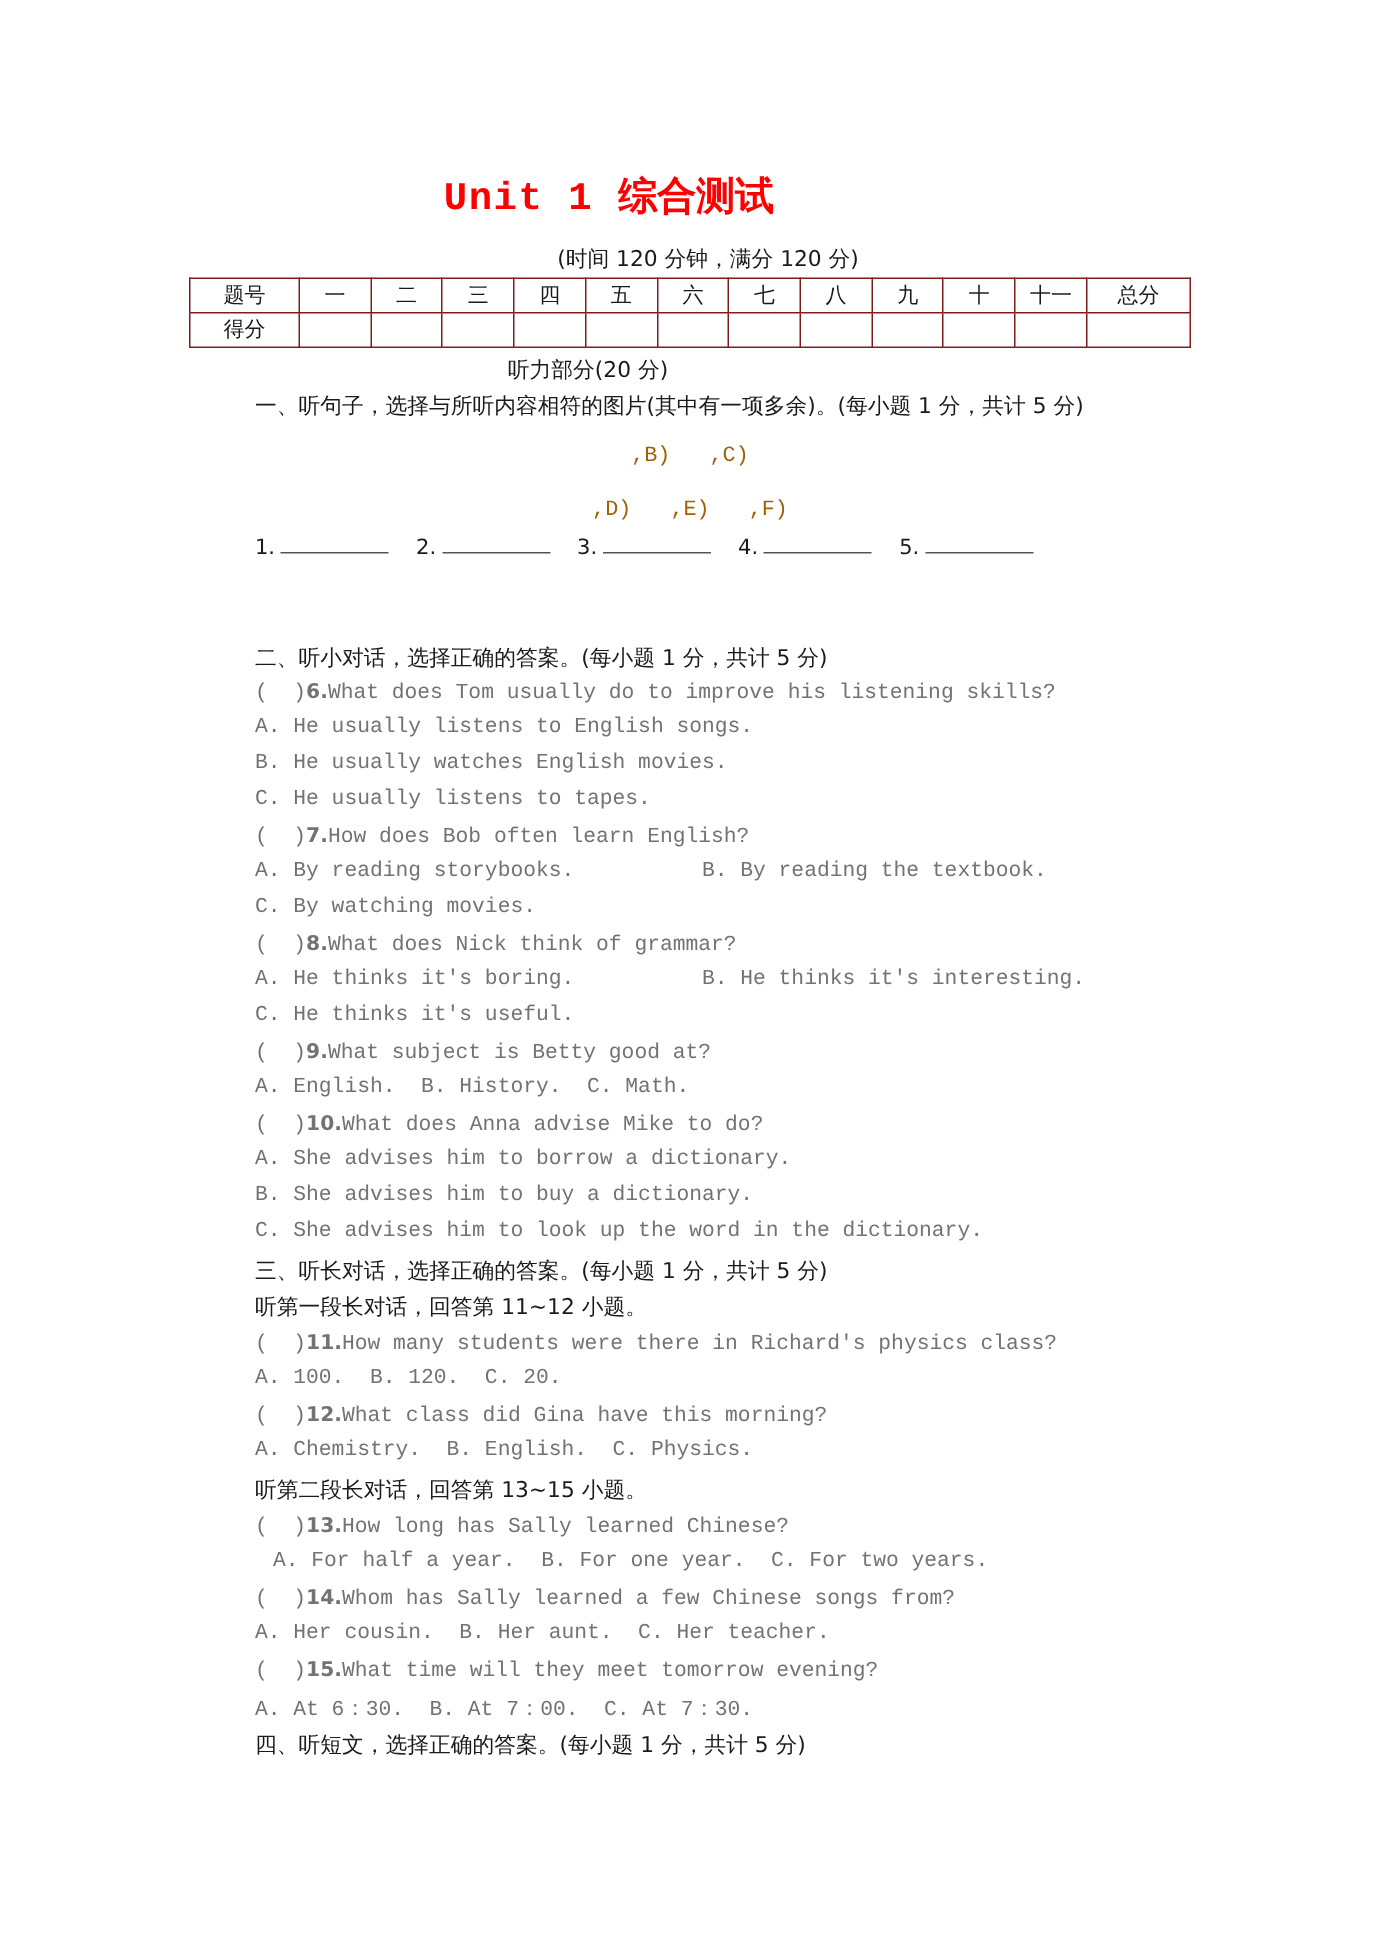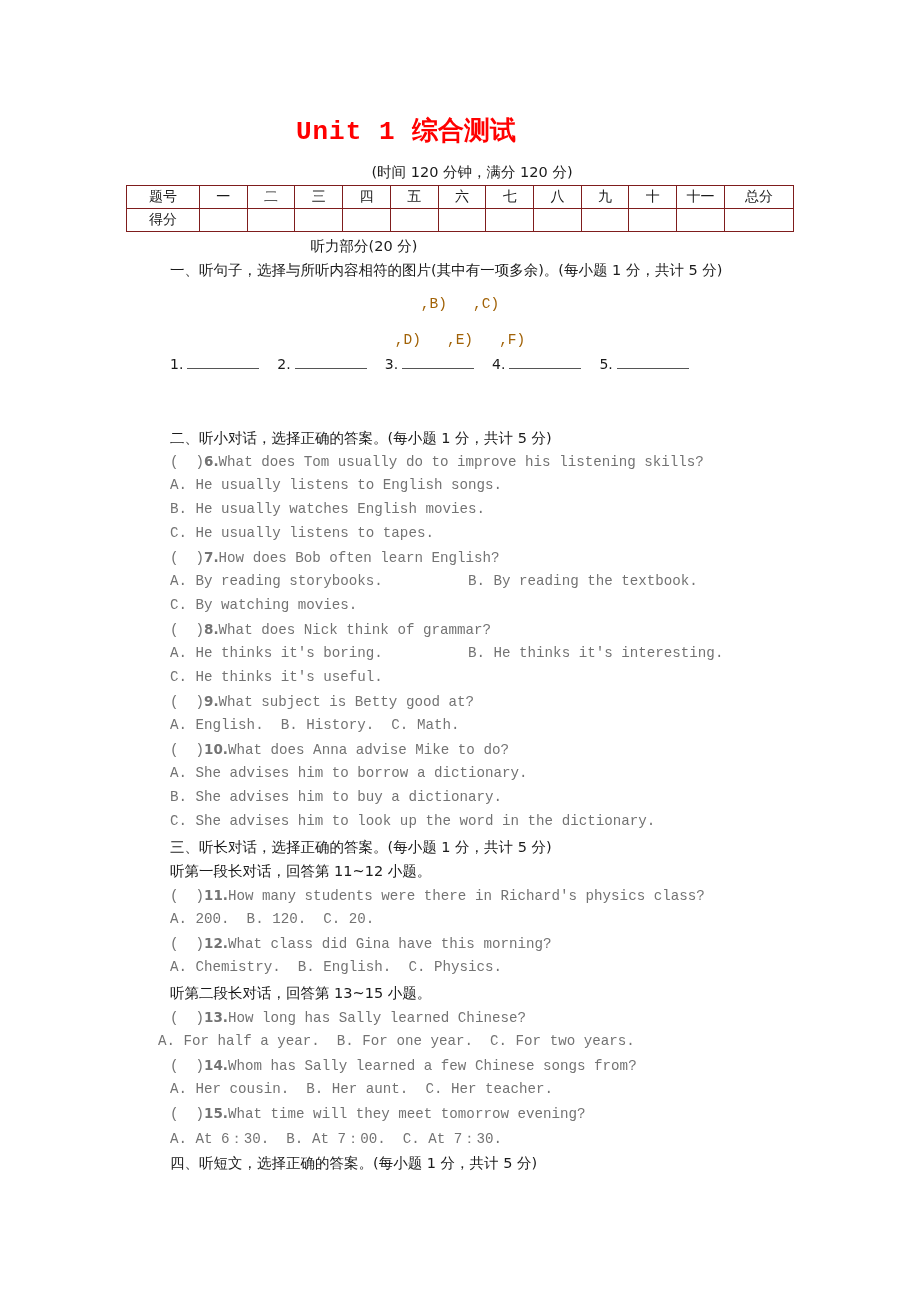--- a/index.html
+++ b/index.html
@@ -75,20 +75,21 @@
   }
   .score-table td.label-col { width: 72px; }
   .score-table td.total-col { width: 68px; }
 
   
   .centered {
     position: absolute;
     width: 728px;
     left: 0;
     text-align: center;
+    padding-left: 28px;
   }
   .cn-line {
     position: absolute;
     font-family: "DejaVu Sans", sans-serif;
     font-size: 14.5px;
     white-space: nowrap;
     color: #1a1a1a;
   }
   .en-line {
     position: absolute;
@@ -210,29 +211,29 @@
 
   <div class="en-line" style="left:170px; top:741px;"><span>(  )</span><span class="qnum">10.</span><span>What does Anna advise Mike to do?</span></div>
   <div class="en-line" style="left:170px; top:765px;">A. She advises him to borrow a dictionary.</div>
   <div class="en-line" style="left:170px; top:789px;">B. She advises him to buy a dictionary.</div>
   <div class="en-line" style="left:170px; top:813px;">C. She advises him to look up the word in the dictionary.</div>
 
   <div class="cn-line" style="left:170px; top:838px;">三、听长对话，选择正确的答案。(每小题 1 分，共计 5 分)</div>
   <div class="cn-line" style="left:170px; top:862px;">听第一段长对话，回答第 11~12 小题。</div>
 
   <div class="en-line" style="left:170px; top:887px;"><span>(  )</span><span class="qnum">11.</span><span>How many students were there in Richard's physics class?</span></div>
-  <div class="en-line" style="left:170px; top:911px;">A. 200.  B. 120.  C. 20.</div>
+  <div class="en-line" style="left:170px; top:911px;">A. 100.  B. 120.  C. 20.</div>
 
   <div class="en-line" style="left:170px; top:935px;"><span>(  )</span><span class="qnum">12.</span><span>What class did Gina have this morning?</span></div>
   <div class="en-line" style="left:170px; top:959px;">A. Chemistry.  B. English.  C. Physics.</div>
 
   <div class="cn-line" style="left:170px; top:984px;">听第二段长对话，回答第 13~15 小题。</div>
 
   <div class="en-line" style="left:170px; top:1009px;"><span>(  )</span><span class="qnum">13.</span><span>How long has Sally learned Chinese?</span></div>
-  <div class="en-line" style="left:158px; top:1033px;font-family:Liberation Mono, monospace;">A. For half a year.  B. For one year.  C. For two years.</div>
+  <div class="en-line" style="left:182px; top:1033px;font-family:Liberation Mono, monospace;">A. For half a year.  B. For one year.  C. For two years.</div>
 
   <div class="en-line" style="left:170px; top:1057px;"><span>(  )</span><span class="qnum">14.</span><span>Whom has Sally learned a few Chinese songs from?</span></div>
   <div class="en-line" style="left:170px; top:1081px;">A. Her cousin.  B. Her aunt.  C. Her teacher.</div>
 
   <div class="en-line" style="left:170px; top:1105px;"><span>(  )</span><span class="qnum">15.</span><span>What time will they meet tomorrow evening?</span></div>
   <div class="en-line" style="left:170px; top:1129px;">A. At 6：30.  B. At 7：00.  C. At 7：30.</div>
 
   <div class="cn-line" style="left:170px; top:1154px;">四、听短文，选择正确的答案。(每小题 1 分，共计 5 分)</div>
 
 </div>

